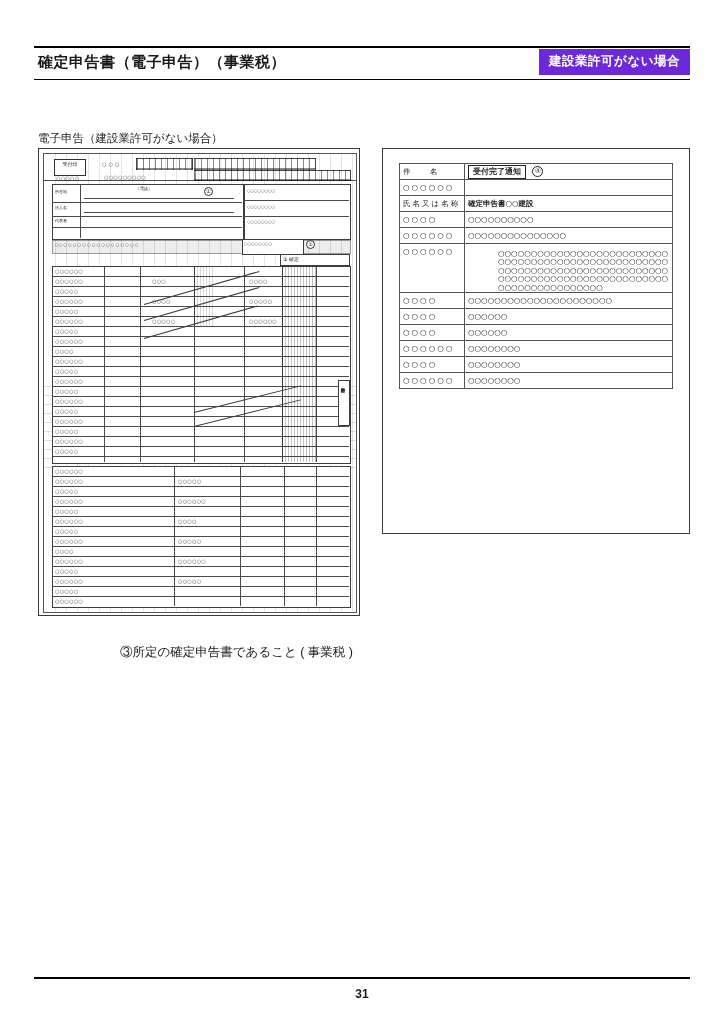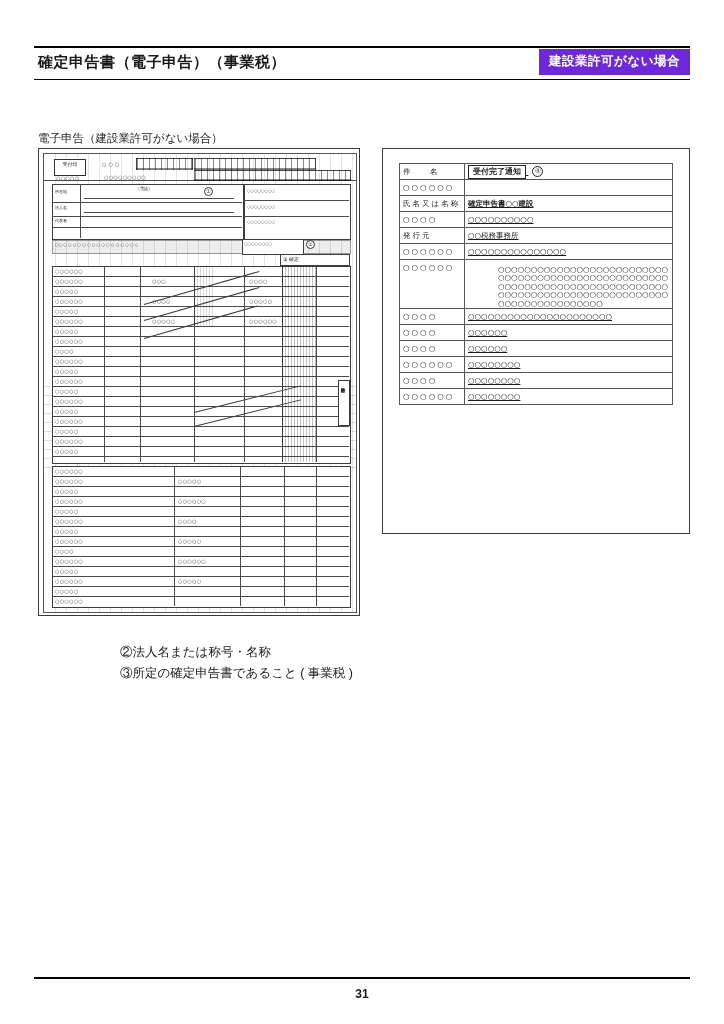--- a/index.html
+++ b/index.html
@@ -185,21 +185,21 @@
     height: 15px;
     padding: 0 3px;
     vertical-align: middle;
     color: #1c1c1c;
     font-family: "DejaVu Sans", sans-serif;
     overflow: hidden;
     white-space: nowrap;
   }
   .nt-label { width: 58px; text-align: left; letter-spacing: 2px; }
   .nt-label.spaced { letter-spacing: 6px; }
-  .nt-value { text-align: left; text-decoration: underline; }
+  .nt-value { text-align: left; }
   .nt-bold { font-weight: bold; }
   .nt-tall { height: 150px; vertical-align: top; }
   .receipt-flag {
     display: inline-block;
     border: 1px solid #222;
     padding: 0px 4px 1px 4px;
     font-weight: bold;
     font-size: 8px;
     background: #fff;
   }
@@ -436,24 +436,20 @@
       </tr>
       <tr>
         <td class="nt-label">氏名又は名称</td>
         <td class="nt-value nt-bold">確定申告書○○建設</td>
       </tr>
       <tr>
         <td class="nt-label">○○○○</td>
         <td class="nt-value">○○○○○○○○○○</td>
       </tr>
       <tr>
-        <td class="nt-label">発行元</td>
-        <td class="nt-value">○○税務事務所</td>
-      </tr>
-      <tr>
         <td class="nt-label">○○○○○○</td>
         <td class="nt-value">○○○○○○○○○○○○○○○</td>
       </tr>
       <tr>
         <td class="nt-label nt-tall" style="vertical-align:top; padding-top:3px;">○○○○○○</td>
         <td class="nt-tall">
           <div class="blob-area dot-blob">○○○○○○○○○○○○○○○○○○○○○○○○○○○○○○○○○○○○○○○○○○○○○○○○○○○○○○○○○○○○○○○○○○○○○○○○○○○○○○○○○○○○○○○○○○○○○○○○○○○○○○○○○○○○○○○○○○○○○○○○</div>
         </td>
       </tr>
       <tr>
@@ -478,18 +474,17 @@
       </tr>
       <tr>
         <td class="nt-label">○○○○○○</td>
         <td class="nt-value">○○○○○○○○</td>
       </tr>
     </tbody>
   </table>
 </div>
 
 <div class="legend">
-  <div>②法人名または称号・名称</div>
   <div>③所定の確定申告書であること ( 事業税 )</div>
 </div>
 
 <div class="footer-rule"></div>
 <div class="page-number">31</div>
 
 </body></html>

